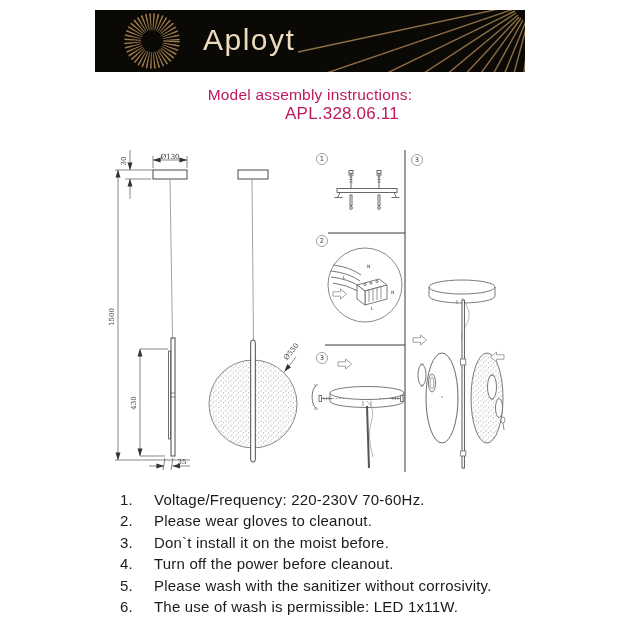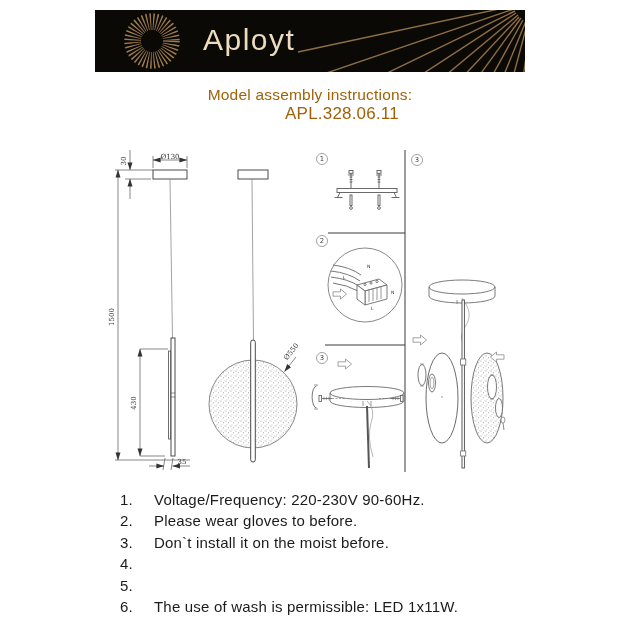--- a/index.html
+++ b/index.html
@@ -18,21 +18,21 @@
   .logo-burst{position:absolute;left:28px;top:2px;}
   .brand{
     position:absolute;left:108px;top:0;height:62px;line-height:60px;
     font-size:30px;font-weight:400;letter-spacing:1.5px;color:#ecdcbd;
   }
   .rays{position:absolute;right:0;top:0;}
 
   
   .title1,.title2{
     position:absolute;left:0;width:620px;text-align:center;
-    color:#a16207;letter-spacing:.2px;
+    color:#be185d;letter-spacing:.2px;
   }
   .title1{top:86px;font-size:15.5px;font-weight:500;}
   .title2{top:104px;font-size:17px;font-weight:500;margin-left:32px;}
 
   
   .techdraw{position:absolute;left:95px;top:135px;}
   .dim{font:7px "DejaVu Serif", serif;fill:#333;}
   .stepnum{font:6.8px "DejaVu Sans", sans-serif;fill:#444;}
   .wirelabel{font:4.6px "DejaVu Sans", sans-serif;fill:#333;}
 
@@ -258,35 +258,37 @@
       <path d="M395,240 h4 M395,264 h4" stroke-width="0.6"></path>
       <ellipse cx="404" cy="273" rx="3.5" ry="9.5" fill="#fff"></ellipse>
       <ellipse cx="408" cy="285" rx="2" ry="3" fill="#fff" stroke-width="0.7"></ellipse>
       <line x1="408" y1="288" x2="409" y2="295" stroke-width="0.8"></line>
     </g>
   </svg>
 
   <ol class="instructions">
     <li>
       <span class="num">1.</span>
-      <span>Voltage/Frequency: 220-230V 90-60Hz.</span>
+      <span>Voltage/Frequency: 220-230V 70-60Hz.</span>
     </li>
     <li>
       <span class="num">2.</span>
-      <span>Please wear gloves to before.</span>
+      <span>Please wear gloves to cleanout.</span>
     </li>
     <li>
       <span class="num">3.</span>
       <span>Don`t install it on the moist before.</span>
     </li>
     <li>
       <span class="num">4.</span>
+      <span>Turn off the power before cleanout.</span>
     </li>
     <li>
       <span class="num">5.</span>
+      <span>Please wash with the sanitizer without corrosivity.</span>
     </li>
     <li>
       <span class="num">6.</span>
       <span>The use of wash is permissible: LED 1x11W.</span>
     </li>
   </ol>
 
 </div>
 
 </body></html>

